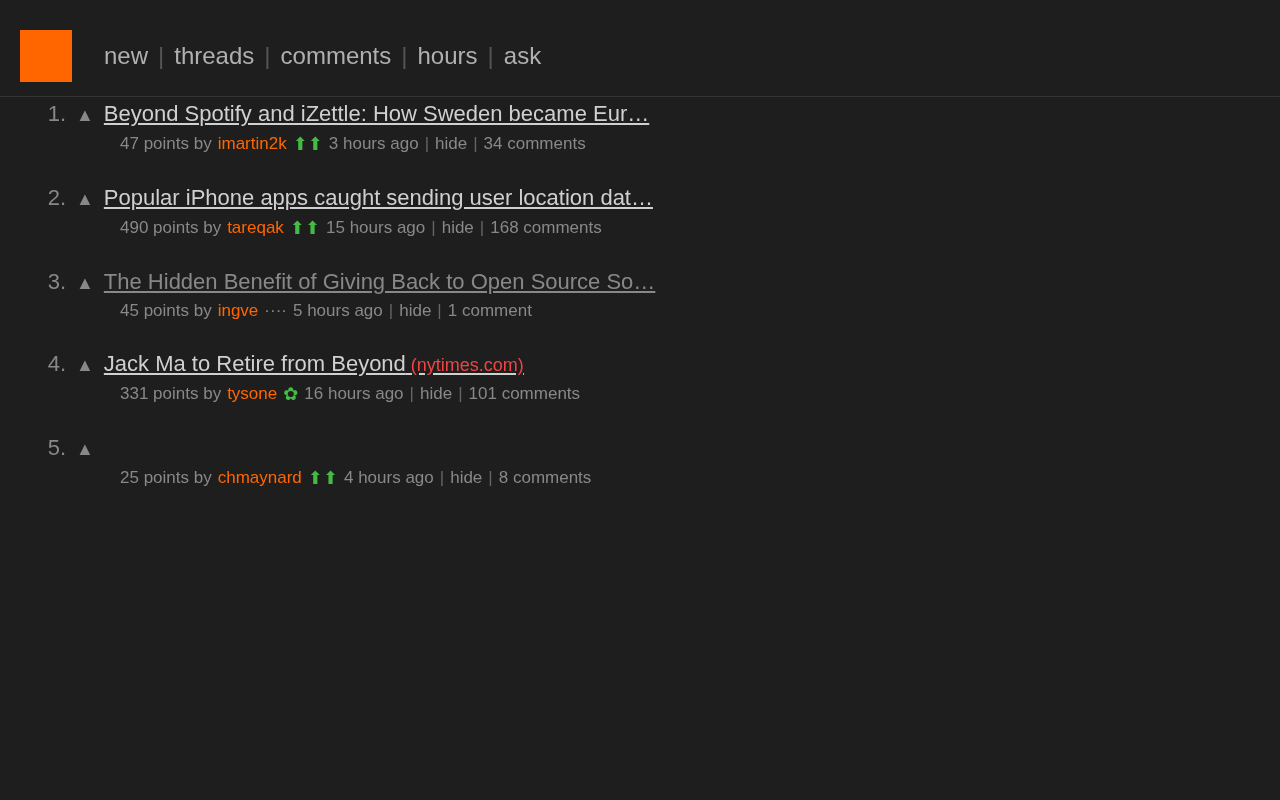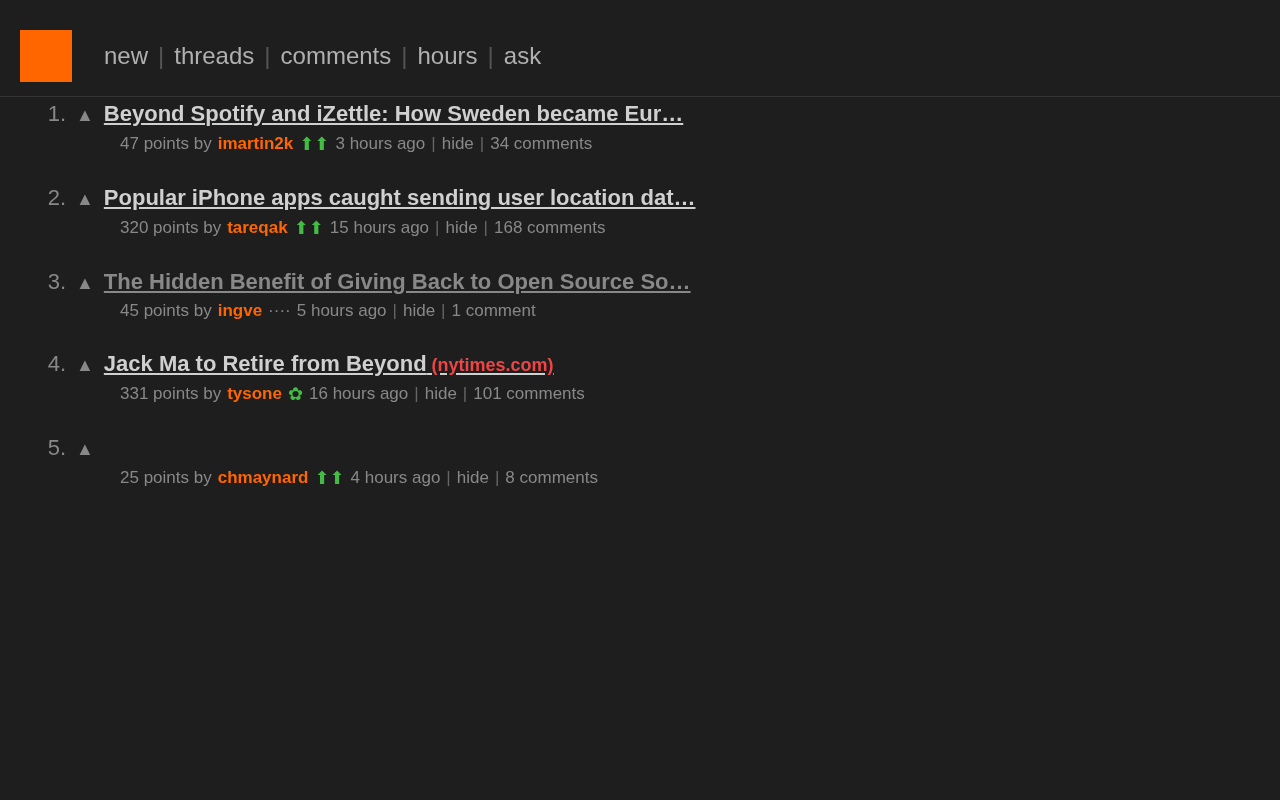--- a/index.html
+++ b/index.html
@@ -90,21 +90,21 @@
     .upvote-arrow {
       color: #888;
       font-size: 18px;
       cursor: pointer;
       user-select: none;
     }
 
     .story-title {
       font-size: 22px;
       color: #d0d0d0;
-      font-weight: bold;
+      font-weight: normal;
     }
 
     .story-title.dimmed {
       color: #888;
     }
 
     .story-domain {
       color: #ef4444;
       font-size: 18px;
     }
@@ -116,21 +116,20 @@
       font-size: 17px;
       color: #888;
       padding-left: 90px;
       flex-wrap: wrap;
     }
 
     .meta-user {
       color: #ff6600;
       text-decoration: none;
       cursor: pointer;
-      font-weight: bold;
     }
 
     .meta-sep {
       color: #666;
     }
 
     .meta-link {
       color: #888;
       cursor: pointer;
       text-decoration: none;
@@ -187,21 +186,21 @@
         <a class="meta-link" href="#">34 comments</a>
       </div>
     </div>
     <div class="story-item">
       <div class="story-title-row">
         <span class="story-number">2.</span>
         <span class="upvote-arrow">▲</span>
         <a class="story-title" href="#"><span>Popular iPhone apps caught sending user location dat…</span></a>
       </div>
       <div class="story-meta">
-        <span>320 points by</span>
+        <span>490 points by</span>
         <a class="meta-user" href="#">tareqak</a>
         <span class="karma-flame">⬆⬆</span>
         <span>15 hours ago</span>
         <span class="meta-sep">|</span>
         <a class="meta-link" href="#">hide</a>
         <span class="meta-sep">|</span>
         <a class="meta-link" href="#">168 comments</a>
       </div>
     </div>
     <div class="story-item">

